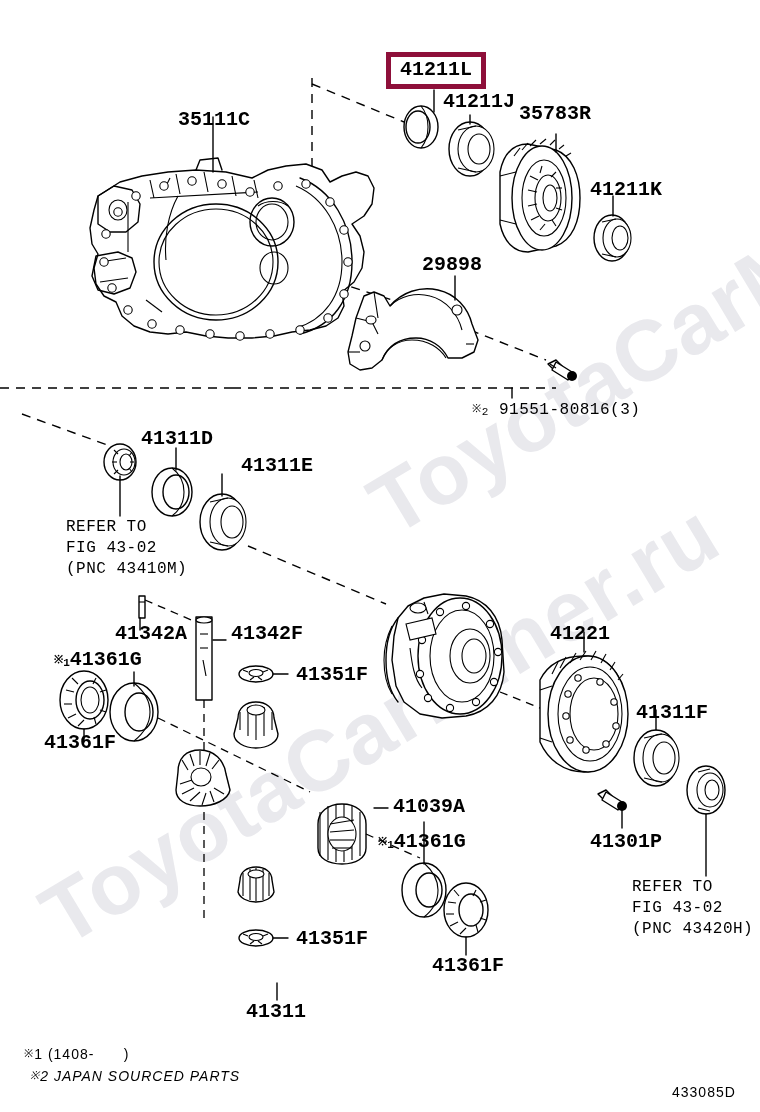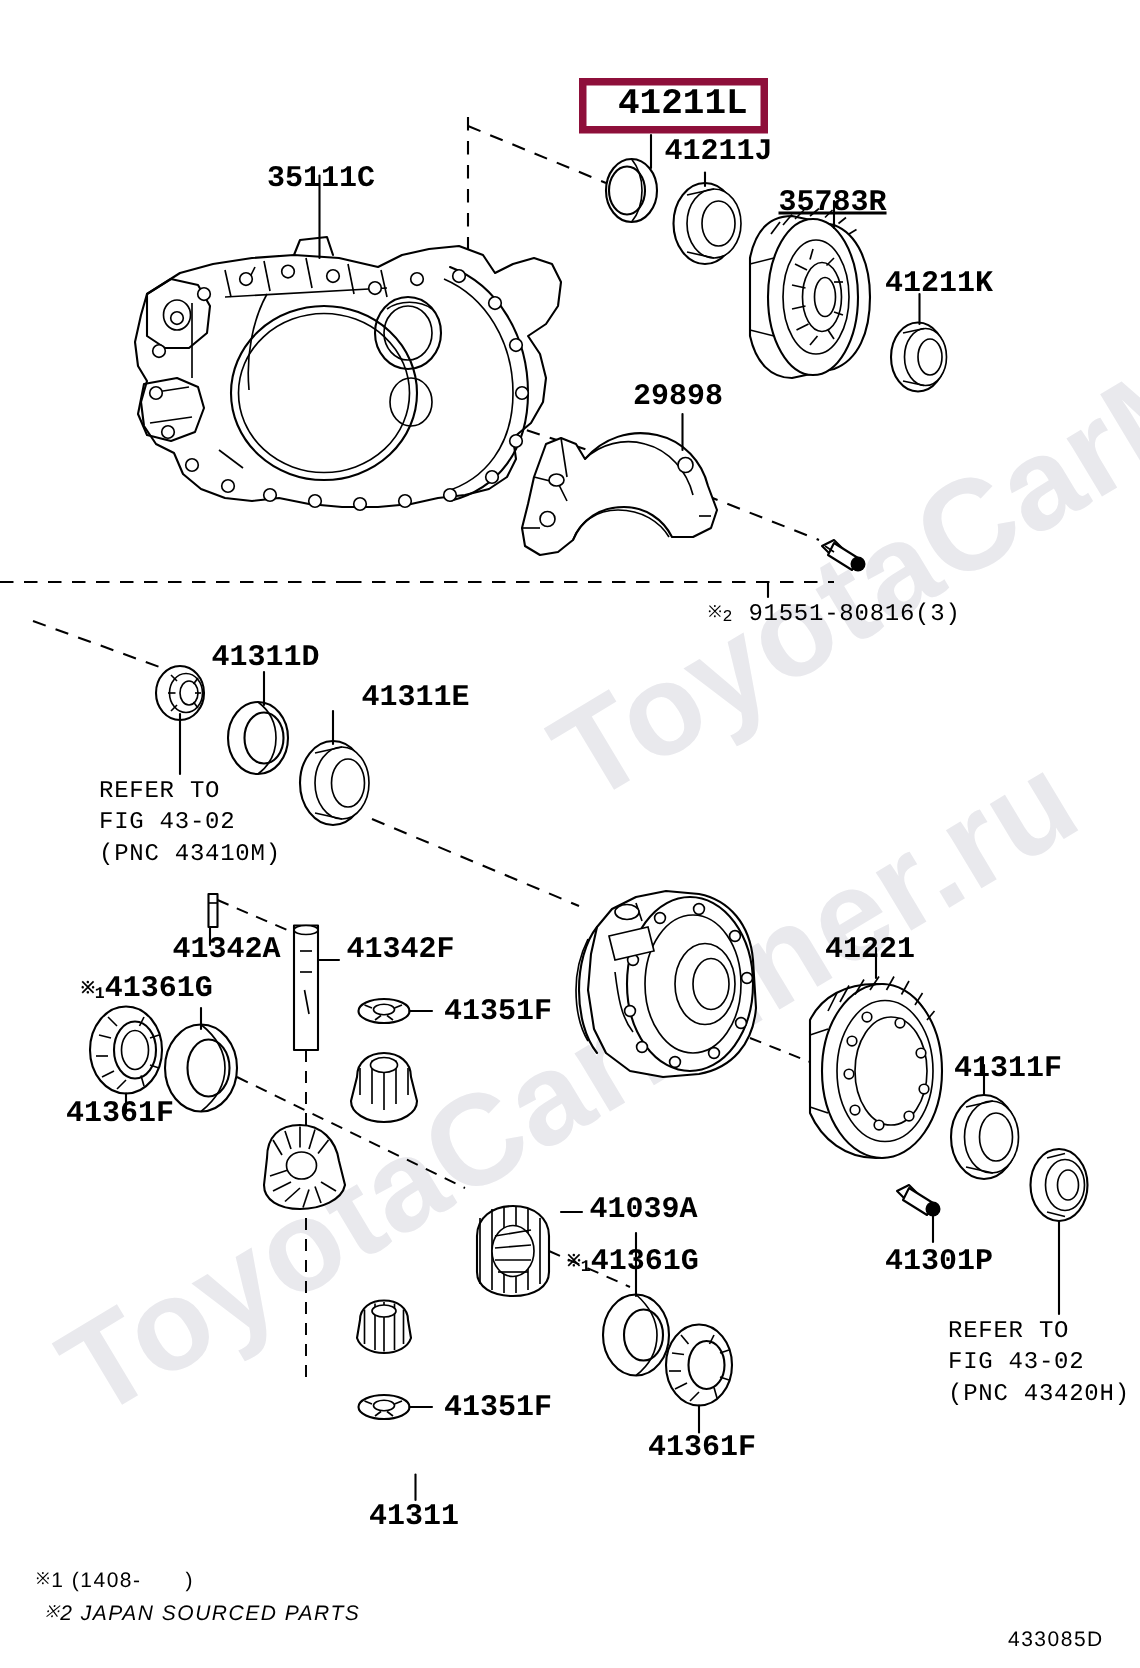--- a/index.html
+++ b/index.html
@@ -26,21 +26,21 @@
   .foot{position:absolute;font-size:14px;line-height:18px;white-space:pre;
         font-family:"Liberation Sans",sans-serif;letter-spacing:1px;}
   .figno{position:absolute;font-size:14px;letter-spacing:1px;
          font-family:"Liberation Sans",sans-serif;}
   .star{font-size:11px;vertical-align:2px;}
   .stnum{font-size:11px;vertical-align:-1px;}
 
   
   .hl{position:absolute;box-sizing:border-box;
       border:5px solid #8e0f3a;background:#fff;padding:3px 9px 4px 9px;}
-  .hl span{font-weight:700;font-size:24px;line-height:20px;margin-left:12px;}
+  .hl span{font-weight:700;font-size:20px;line-height:20px;}
 
   
   .box{position:absolute;border:1.5px solid #000;box-sizing:border-box;}
 
   
   svg{position:absolute;left:0;top:0;overflow:visible;}
   .s{fill:none;stroke:#000;stroke-width:1.4;stroke-linejoin:round;stroke-linecap:round;}
   .s2{fill:none;stroke:#000;stroke-width:1.1;}
   .sf{fill:#fff;stroke:#000;stroke-width:1.4;stroke-linejoin:round;}
   .sf2{fill:#fff;stroke:#000;stroke-width:1.1;}
@@ -508,21 +508,21 @@
     </g>
   </svg>
 
   <div class="lbl" style="left:178px;top:90px;margin-top:20px;">35111C</div>
 
   <div class="hl" style="left:386px;top:52px;">
     <span>41211L</span>
   </div>
 
   <div class="lbl" style="left:443px;top:92px;">41211J</div>
-  <div class="lbl" style="left:519px;top:126px;text-decoration:underline;">35783R</div>
+  <div class="lbl" style="left:519px;top:104px;">35783R</div>
   <div class="lbl" style="left:590px;top:180px;">41211K</div>
   <div class="lbl" style="left:422px;top:255px;">29898</div>
 
   <div class="note" style="left:472px;top:400px;"><span class="star">※</span><span class="stnum">2</span> <span>91551-80816(3)</span></div>
 
   <div class="lbl" style="left:141px;top:429px;">41311D</div>
   <div class="lbl" style="left:201px;top:456px;margin-left:40px;">41311E</div>
 
   <div class="note" style="left:66px;top:517px;line-height:21px;">REFER TO
 FIG 43-02

